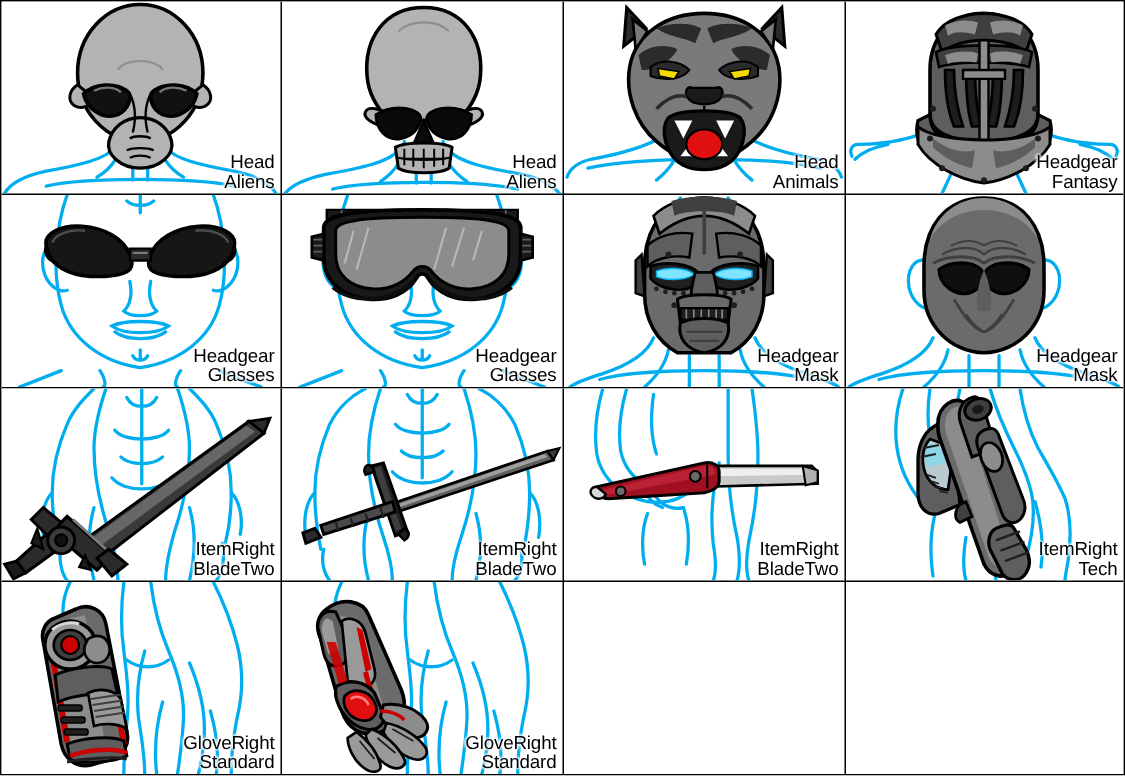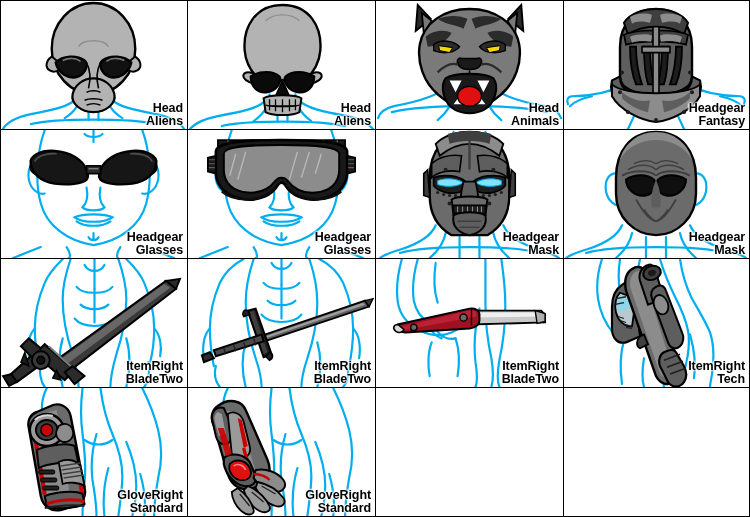--- a/index.html
+++ b/index.html
@@ -18,21 +18,21 @@
     position:relative;overflow:hidden;background:#fff;
     border-right:1px solid #000;border-bottom:1px solid #000;
     box-sizing:border-box;
   }
   .cell.lastcol{border-right:none;}
   .cell.lastrow{border-bottom:none;}
   .art{position:absolute;left:0;top:0;width:100%;height:100%;}
   .art svg{display:block;width:100%;height:100%;}
   .label{
     position:absolute;right:4px;bottom:1px;
-    text-align:right;font-weight:bold;font-size:12.5px;
+    text-align:right;font-weight:normal;font-size:12.5px;
     line-height:13px;color:#000;letter-spacing:-0.1px;
     white-space:pre-line;z-index:5;
     text-shadow:0 0 2px #fff,0 0 2px #fff,0 0 3px #fff,1px 0 2px #fff,-1px 0 2px #fff;
   }
 </style>
 </head>
 <body>
 
 <div id="sheet">
   <div class="grid">

